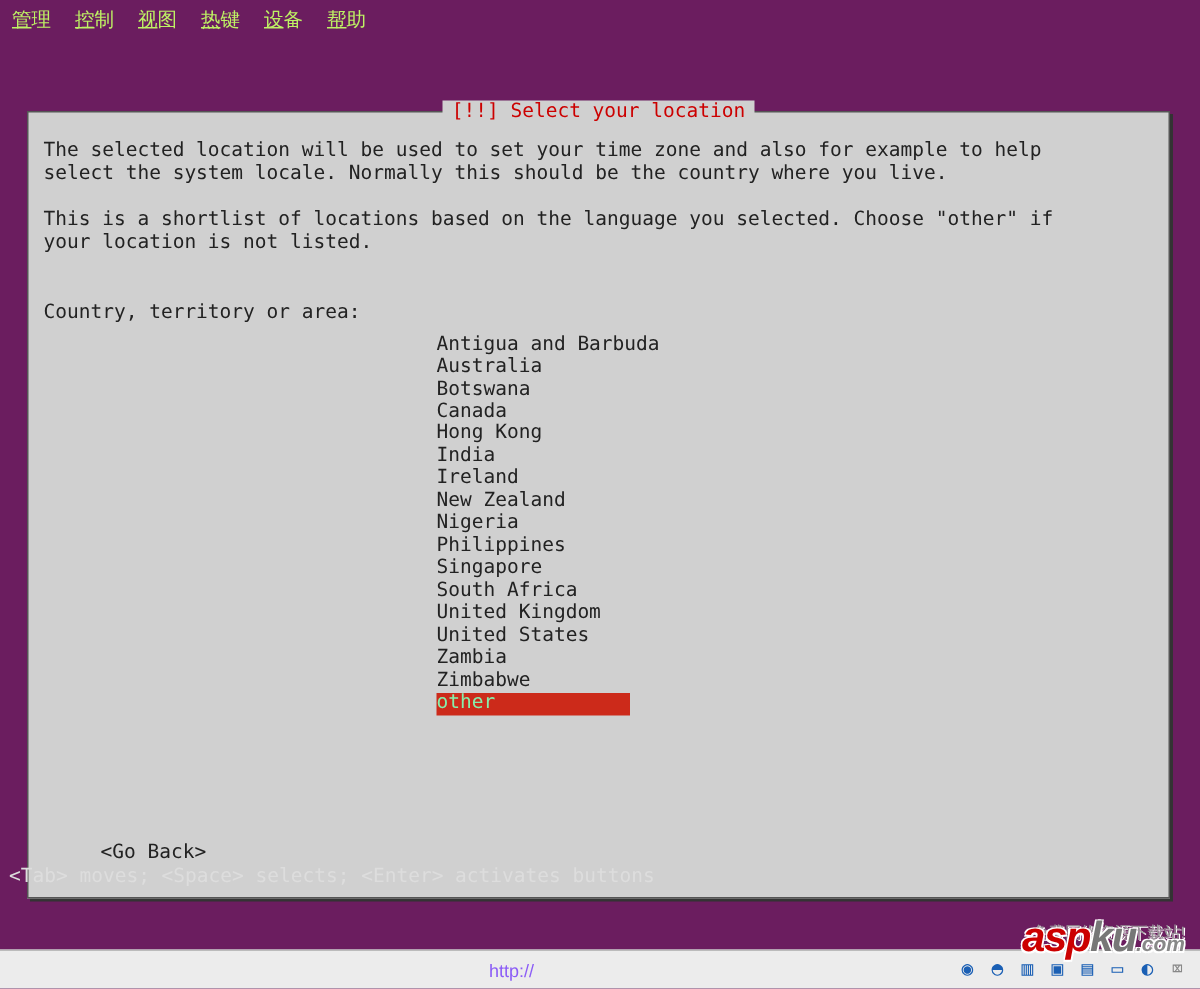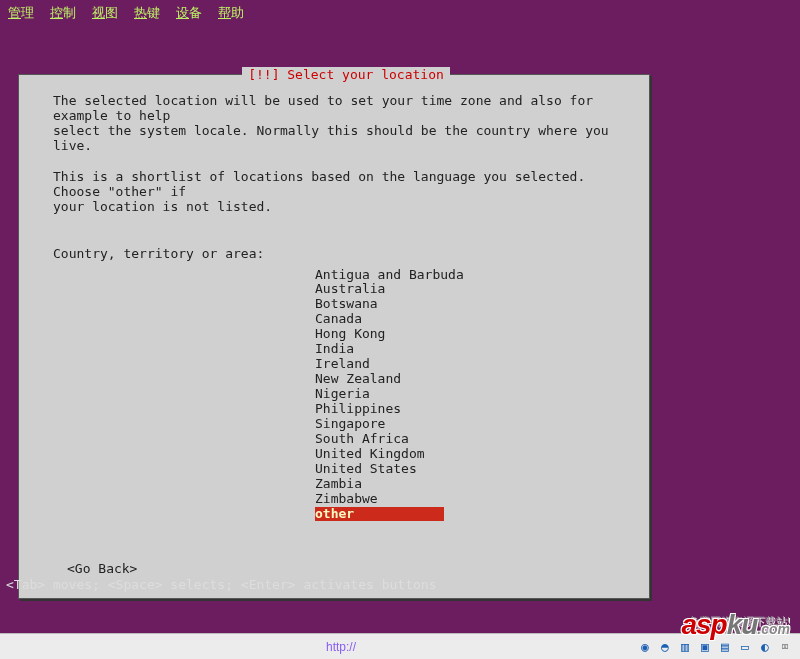--- a/index.html
+++ b/index.html
@@ -26,26 +26,25 @@
     .menu-item:first-letter { text-decoration: underline; }
     .installer-screen {
       background: #6b1d5f;
       position: relative;
       height: 600px;
     }
     .dialog-box {
       position: absolute;
       left: 18px;
       top: 50px;
-      width: 632px;
+      width: 762px;
       height: 525px;
       background: #d0d0d0;
       border: 1px solid #555;
       box-shadow: 2px 2px 0 #333;
-      padding-left: 24px;
     }
     .dialog-title-wrap {
       text-align: center;
       position: relative;
       top: -8px;
     }
     .dialog-title {
       display: inline-block;
       background: #d0d0d0;
       padding: 0 6px;
@@ -58,24 +57,23 @@
       line-height: 1.15;
     }
     .location-list {
       padding: 6px 0 0 272px;
       line-height: 1.15;
       color: #222;
     }
     .loc-item { white-space: pre; }
     .loc-item.selected {
       background: #cc2a1a;
-      color: #fef9c3;
+      color: #86efac;
       display: inline-block;
       padding-right: 90px;
-      font-weight: bold;
     }
     .go-back {
       position: absolute;
       left: 48px;
       bottom: 22px;
       color: #222;
     }
     .hint-bar {
       position: absolute;
       left: 6px;

